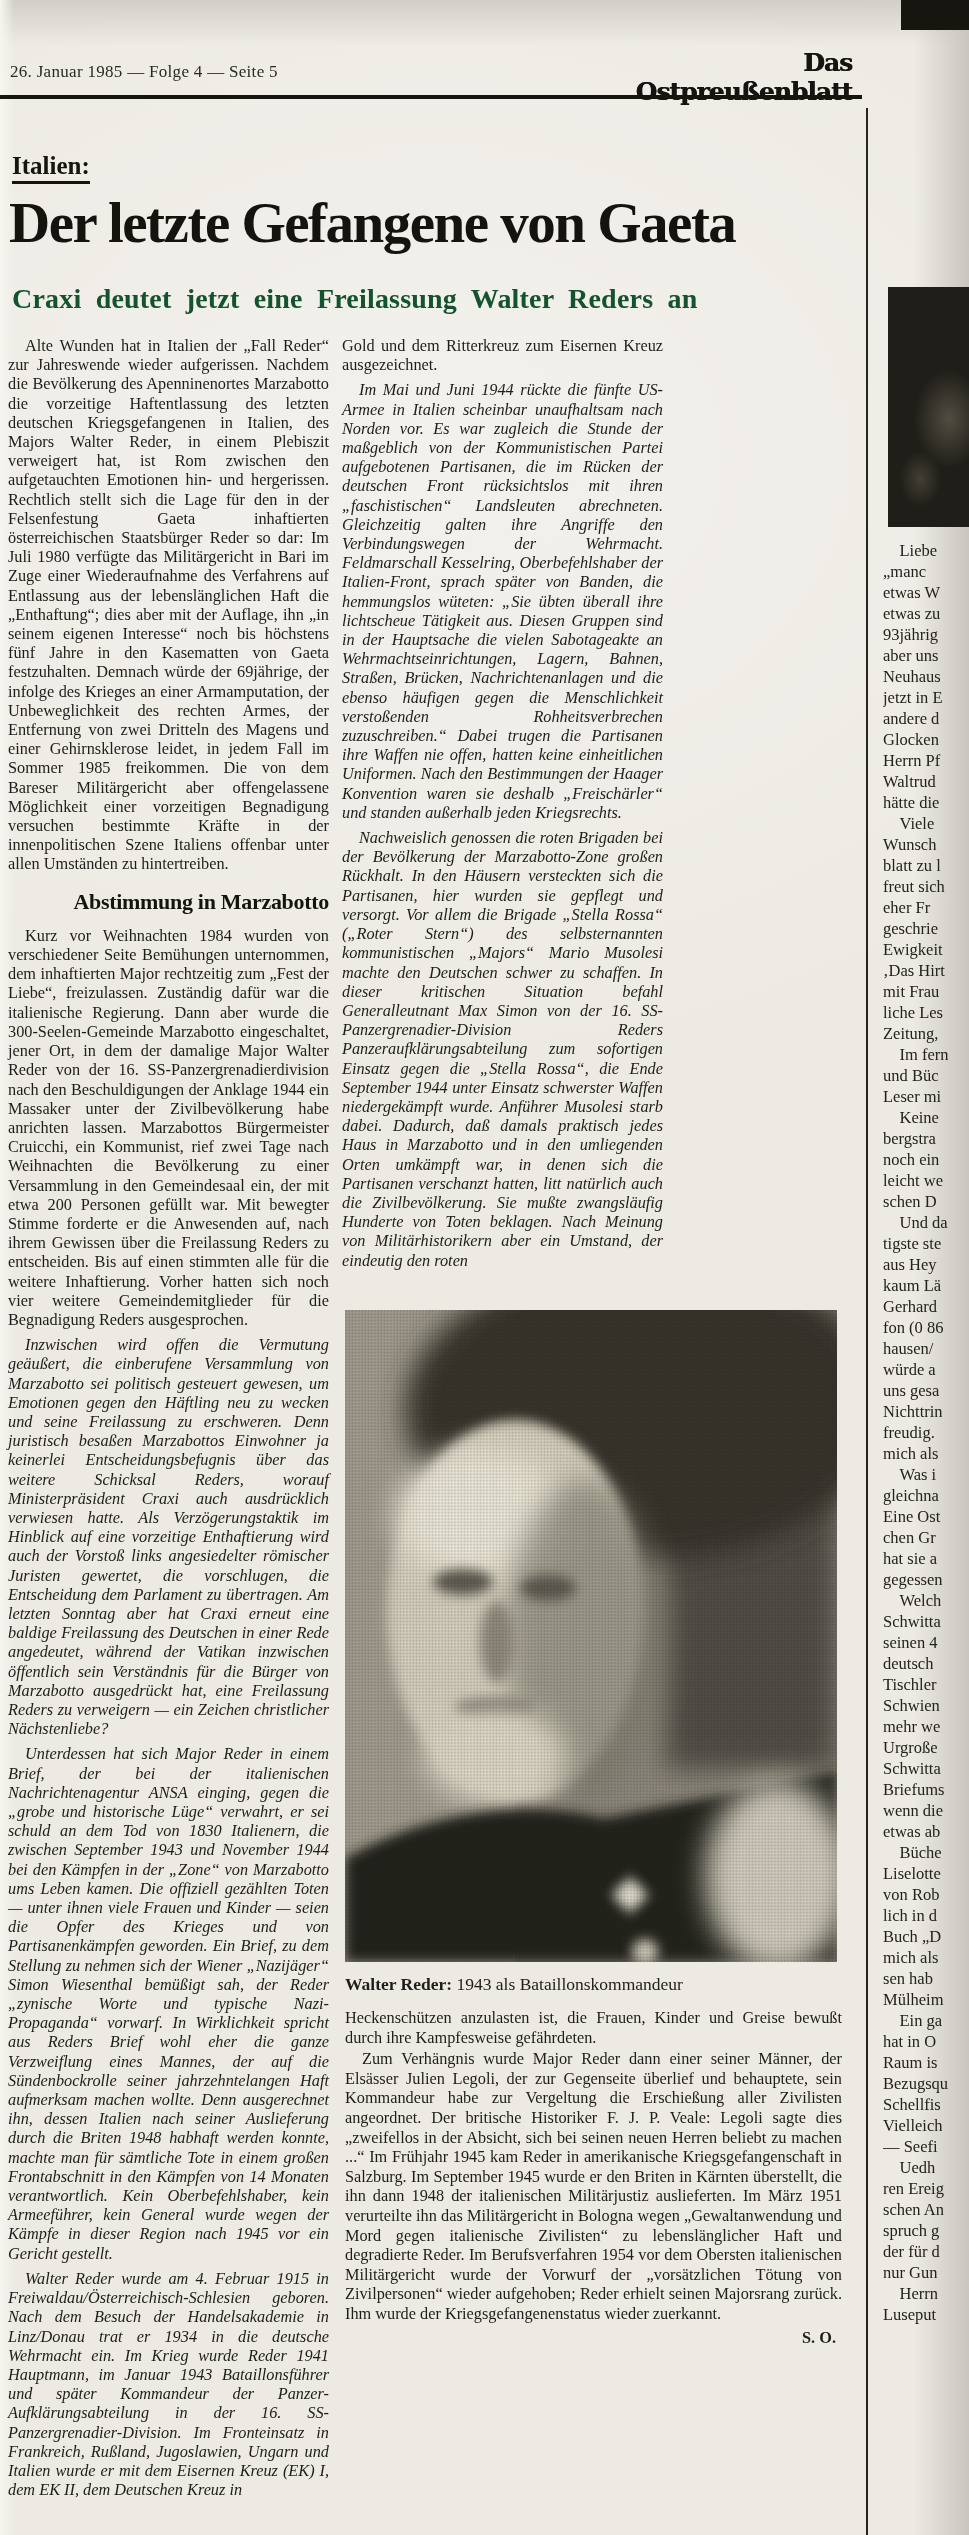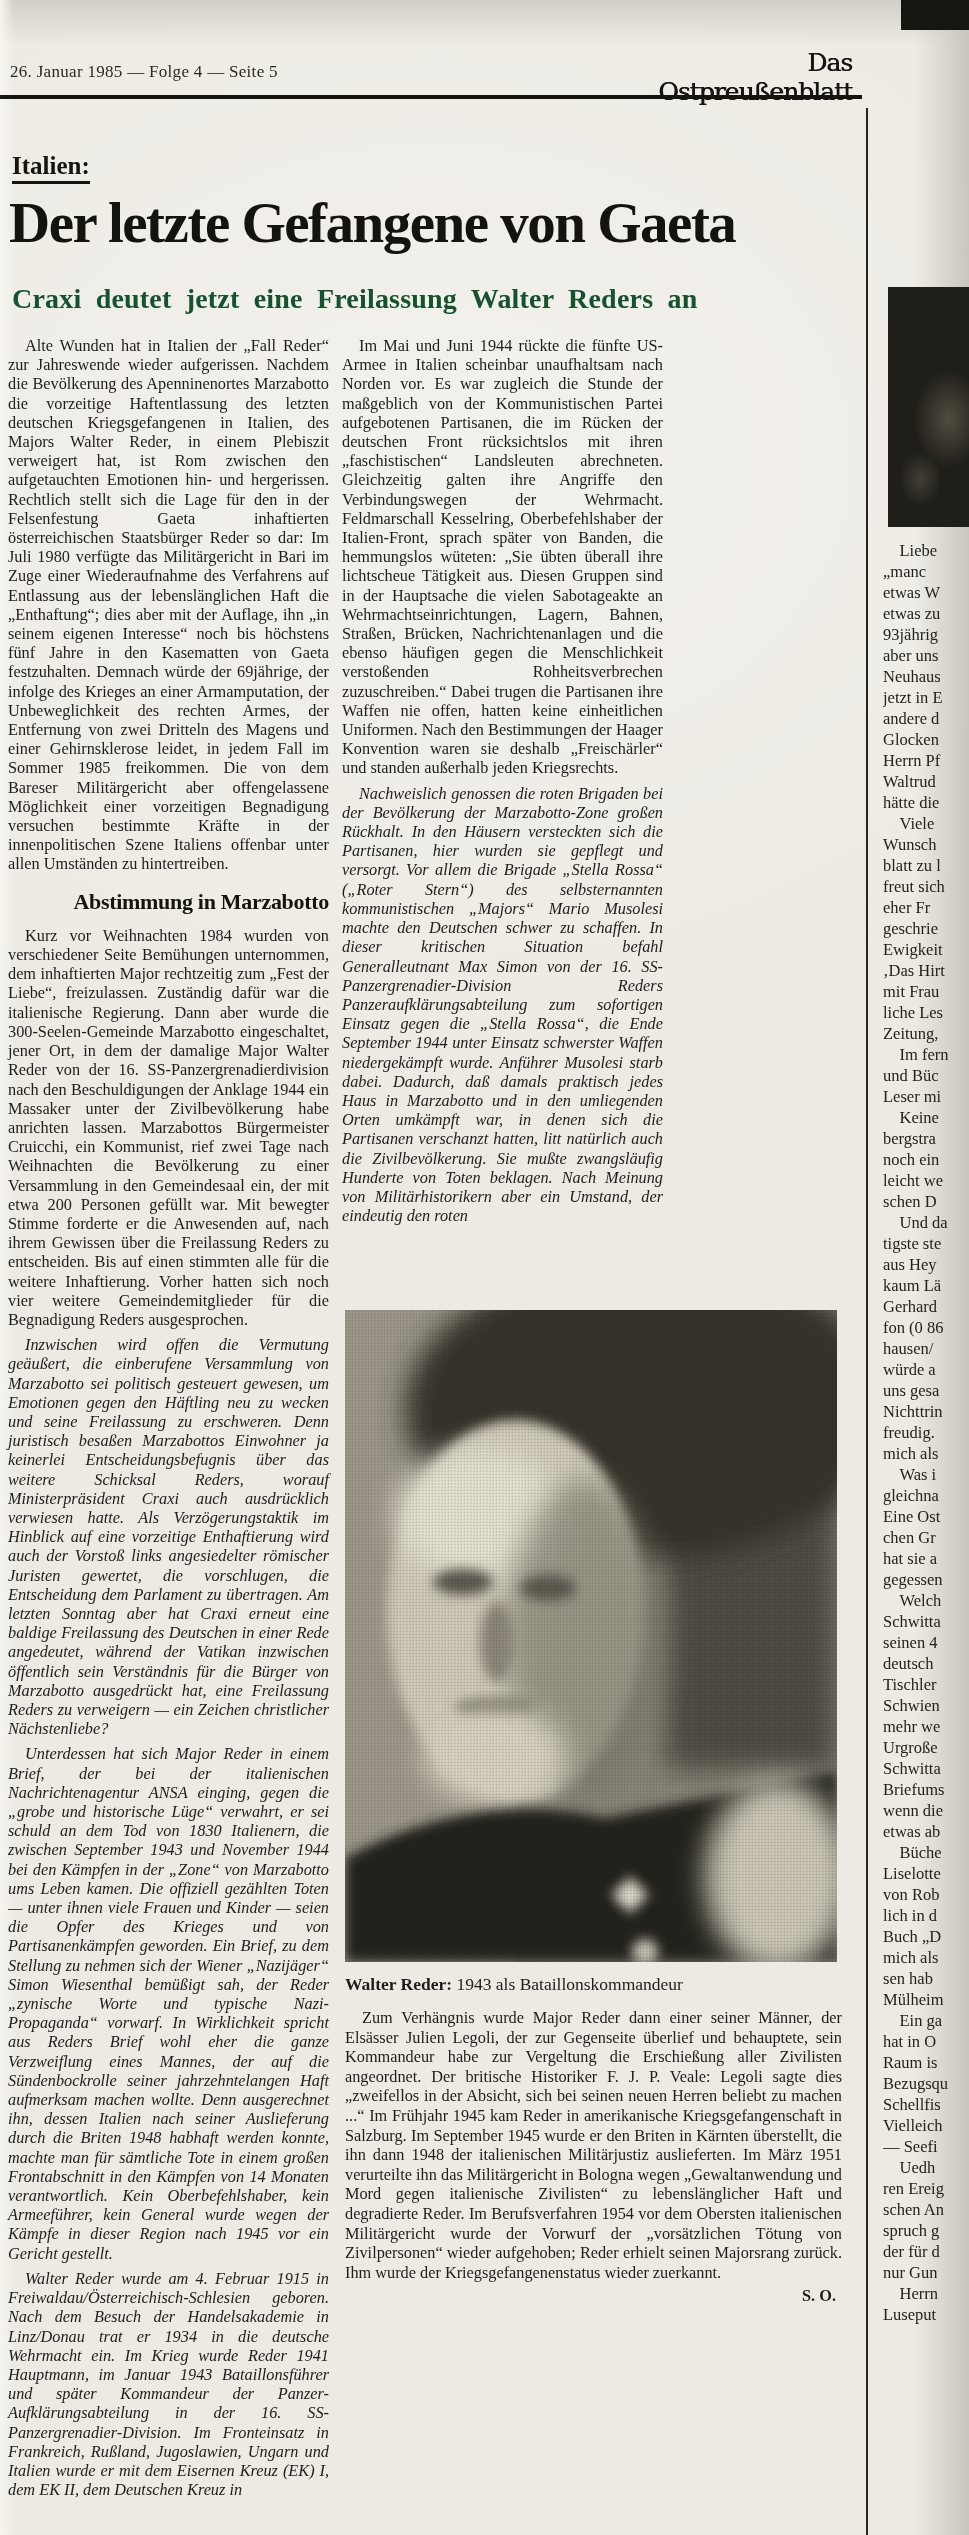--- a/index.html
+++ b/index.html
@@ -11,21 +11,21 @@
       linear-gradient(270deg, #c9c6c0 0, rgba(201,198,192,0) 55px),
       linear-gradient(180deg, #d2cfc8 0, rgba(210,207,200,0) 46px),
       radial-gradient(1200px 900px at 45% 18%, rgba(255,255,255,.35), rgba(255,255,255,0) 70%);
     font-family:"Liberation Serif", serif;
     color:#1e1d1b;
   }
   .abs { position:absolute; }
   .dateline { left:10px; top:62px; font-size:17px; letter-spacing:.3px; color:#2a2925; }
   .masthead {
     left:620px; top:48px; width:232px; text-align:right;
-    font-family:"DejaVu Serif", serif; font-weight:normal; font-size:25px;
+    font-family:"DejaVu Serif", serif; font-weight:bold; font-size:25px;
     letter-spacing:-1px; color:#151411;
     text-shadow:.6px 0 0 #151411;
   }
   .toprule { left:0; top:95px; width:862px; height:4px; background:#15140f; }
   .corner-black { left:901px; top:0; width:68px; height:30px; background:#17150f; }
 
   .kicker {
     left:12px; top:152px; font-size:25px; font-weight:bold; color:#15140f;
     border-bottom:3px solid #15140f; padding-bottom:1px; display:inline-block;
   }
@@ -90,20 +90,21 @@
 <div class="abs bodycol col1">
   <p>Alte Wunden hat in Italien der „Fall Reder“ zur Jahreswende wieder aufgerissen. Nachdem die Bevölkerung des Apenninenortes Marzabotto die vorzeitige Haftentlassung des letzten deutschen Kriegsgefangenen in Italien, des Majors Walter Reder, in einem Plebiszit verweigert hat, ist Rom zwischen den aufgetauchten Emotionen hin- und hergerissen. Rechtlich stellt sich die Lage für den in der Felsenfestung Gaeta inhaftierten österreichischen Staatsbürger Reder so dar: Im Juli 1980 verfügte das Militärgericht in Bari im Zuge einer Wiederaufnahme des Verfahrens auf Entlassung aus der lebenslänglichen Haft die „Enthaftung“; dies aber mit der Auflage, ihn „in seinem eigenen Interesse“ noch bis höchstens fünf Jahre in den Kasematten von Gaeta festzuhalten. Demnach würde der 69jährige, der infolge des Krieges an einer Armamputation, der Unbeweglichkeit des rechten Armes, der Entfernung von zwei Dritteln des Magens und einer Gehirnsklerose leidet, in jedem Fall im Sommer 1985 freikommen. Die von dem Bareser Militärgericht aber offengelassene Möglichkeit einer vorzeitigen Begnadigung versuchen bestimmte Kräfte in der innenpolitischen Szene Italiens offenbar unter allen Umständen zu hintertreiben.</p>
   <div class="crosshead">Abstimmung in Marzabotto</div>
   <p>Kurz vor Weihnachten 1984 wurden von verschiedener Seite Bemühungen unternommen, dem inhaftierten Major rechtzeitig zum „Fest der Liebe“, freizulassen. Zuständig dafür war die italienische Regierung. Dann aber wurde die 300-Seelen-Gemeinde Marzabotto eingeschaltet, jener Ort, in dem der damalige Major Walter Reder von der 16. SS-Panzergrenadierdivision nach den Beschuldigungen der Anklage 1944 ein Massaker unter der Zivilbevölkerung habe anrichten lassen. Marzabottos Bürgermeister Cruicchi, ein Kommunist, rief zwei Tage nach Weihnachten die Bevölkerung zu einer Versammlung in den Gemeindesaal ein, der mit etwa 200 Personen gefüllt war. Mit bewegter Stimme forderte er die Anwesenden auf, nach ihrem Gewissen über die Freilassung Reders zu entscheiden. Bis auf einen stimmten alle für die weitere Inhaftierung. Vorher hatten sich noch vier weitere Gemeindemitglieder für die Begnadigung Reders ausgesprochen.</p>
   <p>Inzwischen wird offen die Vermutung geäußert, die einberufene Versammlung von Marzabotto sei politisch gesteuert gewesen, um Emotionen gegen den Häftling neu zu wecken und seine Freilassung zu erschweren. Denn juristisch besaßen Marzabottos Einwohner ja keinerlei Entscheidungsbefugnis über das weitere Schicksal Reders, worauf Ministerpräsident Craxi auch ausdrücklich verwiesen hatte. Als Verzögerungstaktik im Hinblick auf eine vorzeitige Enthaftierung wird auch der Vorstoß links angesiedelter römischer Juristen gewertet, die vorschlugen, die Entscheidung dem Parlament zu übertragen. Am letzten Sonntag aber hat Craxi erneut eine baldige Freilassung des Deutschen in einer Rede angedeutet, während der Vatikan inzwischen öffentlich sein Verständnis für die Bürger von Marzabotto ausgedrückt hat, eine Freilassung Reders zu verweigern — ein Zeichen christlicher Nächstenliebe?</p>
   <p>Unterdessen hat sich Major Reder in einem Brief, der bei der italienischen Nachrichtenagentur ANSA einging, gegen die „grobe und historische Lüge“ verwahrt, er sei schuld an dem Tod von 1830 Italienern, die zwischen September 1943 und November 1944 bei den Kämpfen in der „Zone“ von Marzabotto ums Leben kamen. Die offiziell gezählten Toten — unter ihnen viele Frauen und Kinder — seien die Opfer des Krieges und von Partisanenkämpfen geworden. Ein Brief, zu dem Stellung zu nehmen sich der Wiener „Nazijäger“ Simon Wiesenthal bemüßigt sah, der Reder „zynische Worte und typische Nazi-Propaganda“ vorwarf. In Wirklichkeit spricht aus Reders Brief wohl eher die ganze Verzweiflung eines Mannes, der auf die Sündenbockrolle seiner jahrzehntelangen Haft aufmerksam machen wollte. Denn ausgerechnet ihn, dessen Italien nach seiner Auslieferung durch die Briten 1948 habhaft werden konnte, machte man für sämtliche Tote in einem großen Frontabschnitt in den Kämpfen von 14 Monaten verantwortlich. Kein Oberbefehlshaber, kein Armeeführer, kein General wurde wegen der Kämpfe in dieser Region nach 1945 vor ein Gericht gestellt.</p>
   <p>Walter Reder wurde am 4. Februar 1915 in Freiwaldau/Österreichisch-Schlesien geboren. Nach dem Besuch der Handelsakademie in Linz/Donau trat er 1934 in die deutsche Wehrmacht ein. Im Krieg wurde Reder 1941 Hauptmann, im Januar 1943 Bataillonsführer und später Kommandeur der Panzer-Aufklärungsabteilung in der 16. SS-Panzergrenadier-Division. Im Fronteinsatz in Frankreich, Rußland, Jugoslawien, Ungarn und Italien wurde er mit dem Eisernen Kreuz (EK) I, dem EK II, dem Deutschen Kreuz in</p>
 </div>
 
 <div class="abs bodycol col2">
+  <p class="noindent">Gold und dem Ritterkreuz zum Eisernen Kreuz ausgezeichnet.</p>
   <p>Im Mai und Juni 1944 rückte die fünfte US-Armee in Italien scheinbar unaufhaltsam nach Norden vor. Es war zugleich die Stunde der maßgeblich von der Kommunistischen Partei aufgebotenen Partisanen, die im Rücken der deutschen Front rücksichtslos mit ihren „faschistischen“ Landsleuten abrechneten. Gleichzeitig galten ihre Angriffe den Verbindungswegen der Wehrmacht. Feldmarschall Kesselring, Oberbefehlshaber der Italien-Front, sprach später von Banden, die hemmungslos wüteten: „Sie übten überall ihre lichtscheue Tätigkeit aus. Diesen Gruppen sind in der Hauptsache die vielen Sabotageakte an Wehrmachtseinrichtungen, Lagern, Bahnen, Straßen, Brücken, Nachrichtenanlagen und die ebenso häufigen gegen die Menschlichkeit verstoßenden Rohheitsverbrechen zuzuschreiben.“ Dabei trugen die Partisanen ihre Waffen nie offen, hatten keine einheitlichen Uniformen. Nach den Bestimmungen der Haager Konvention waren sie deshalb „Freischärler“ und standen außerhalb jeden Kriegsrechts.</p>
   <p>Nachweislich genossen die roten Brigaden bei der Bevölkerung der Marzabotto-Zone großen Rückhalt. In den Häusern versteckten sich die Partisanen, hier wurden sie gepflegt und versorgt. Vor allem die Brigade „Stella Rossa“ („Roter Stern“) des selbsternannten kommunistischen „Majors“ Mario Musolesi machte den Deutschen schwer zu schaffen. In dieser kritischen Situation befahl Generalleutnant Max Simon von der 16. SS-Panzergrenadier-Division Reders Panzeraufklärungsabteilung zum sofortigen Einsatz gegen die „Stella Rossa“, die Ende September 1944 unter Einsatz schwerster Waffen niedergekämpft wurde. Anführer Musolesi starb dabei. Dadurch, daß damals praktisch jedes Haus in Marzabotto und in den umliegenden Orten umkämpft war, in denen sich die Partisanen verschanzt hatten, litt natürlich auch die Zivilbevölkerung. Sie mußte zwangsläufig Hunderte von Toten beklagen. Nach Meinung von Militärhistorikern aber ein Umstand, der eindeutig den roten</p>
 </div>
 
 <div class="abs photo">
   <svg width="492" height="652" viewBox="0 0 492 652" xmlns="http://www.w3.org/2000/svg">
     <defs>
       <filter id="b12" x="-40%" y="-40%" width="180%" height="180%">
           <feGaussianBlur stdDeviation="14"></feGaussianBlur>
         </filter>
@@ -132,20 +133,21 @@
     <circle cx="300" cy="642" r="13" fill="#c9c4b5" filter="url(#b6)"></circle>
     <rect x="0" y="0" width="492" height="652" fill="url(#dots)"></rect>
   </svg>
 </div>
 
 <div class="abs caption">
   <span class="cap-b">Walter Reder:</span><span> 1943 als Bataillonskommandeur</span>
 </div>
 
 <div class="abs widecol">
+  <p class="noindent">Heckenschützen anzulasten ist, die Frauen, Kinder und Greise bewußt durch ihre Kampfesweise gefährdeten.</p>
   <p>Zum Verhängnis wurde Major Reder dann einer seiner Männer, der Elsässer Julien Legoli, der zur Gegenseite überlief und behauptete, sein Kommandeur habe zur Vergeltung die Erschießung aller Zivilisten angeordnet. Der britische Historiker F. J. P. Veale: Legoli sagte dies „zweifellos in der Absicht, sich bei seinen neuen Herren beliebt zu machen ...“ Im Frühjahr 1945 kam Reder in amerikanische Kriegsgefangenschaft in Salzburg. Im September 1945 wurde er den Briten in Kärnten überstellt, die ihn dann 1948 der italienischen Militärjustiz auslieferten. Im März 1951 verurteilte ihn das Militärgericht in Bologna wegen „Gewaltanwendung und Mord gegen italienische Zivilisten“ zu lebenslänglicher Haft und degradierte Reder. Im Berufsverfahren 1954 vor dem Obersten italienischen Militärgericht wurde der Vorwurf der „vorsätzlichen Tötung von Zivilpersonen“ wieder aufgehoben; Reder erhielt seinen Majorsrang zurück. Ihm wurde der Kriegsgefangenenstatus wieder zuerkannt.</p>
   <div class="byline">S. O.</div>
 </div>
 
 <div class="abs vrule"></div>
 <div class="abs sidephoto"></div>
 <div class="abs sidetext">
     <div class="frag">  Liebe</div>
     <div class="frag">„manc</div>
     <div class="frag">etwas W</div>

